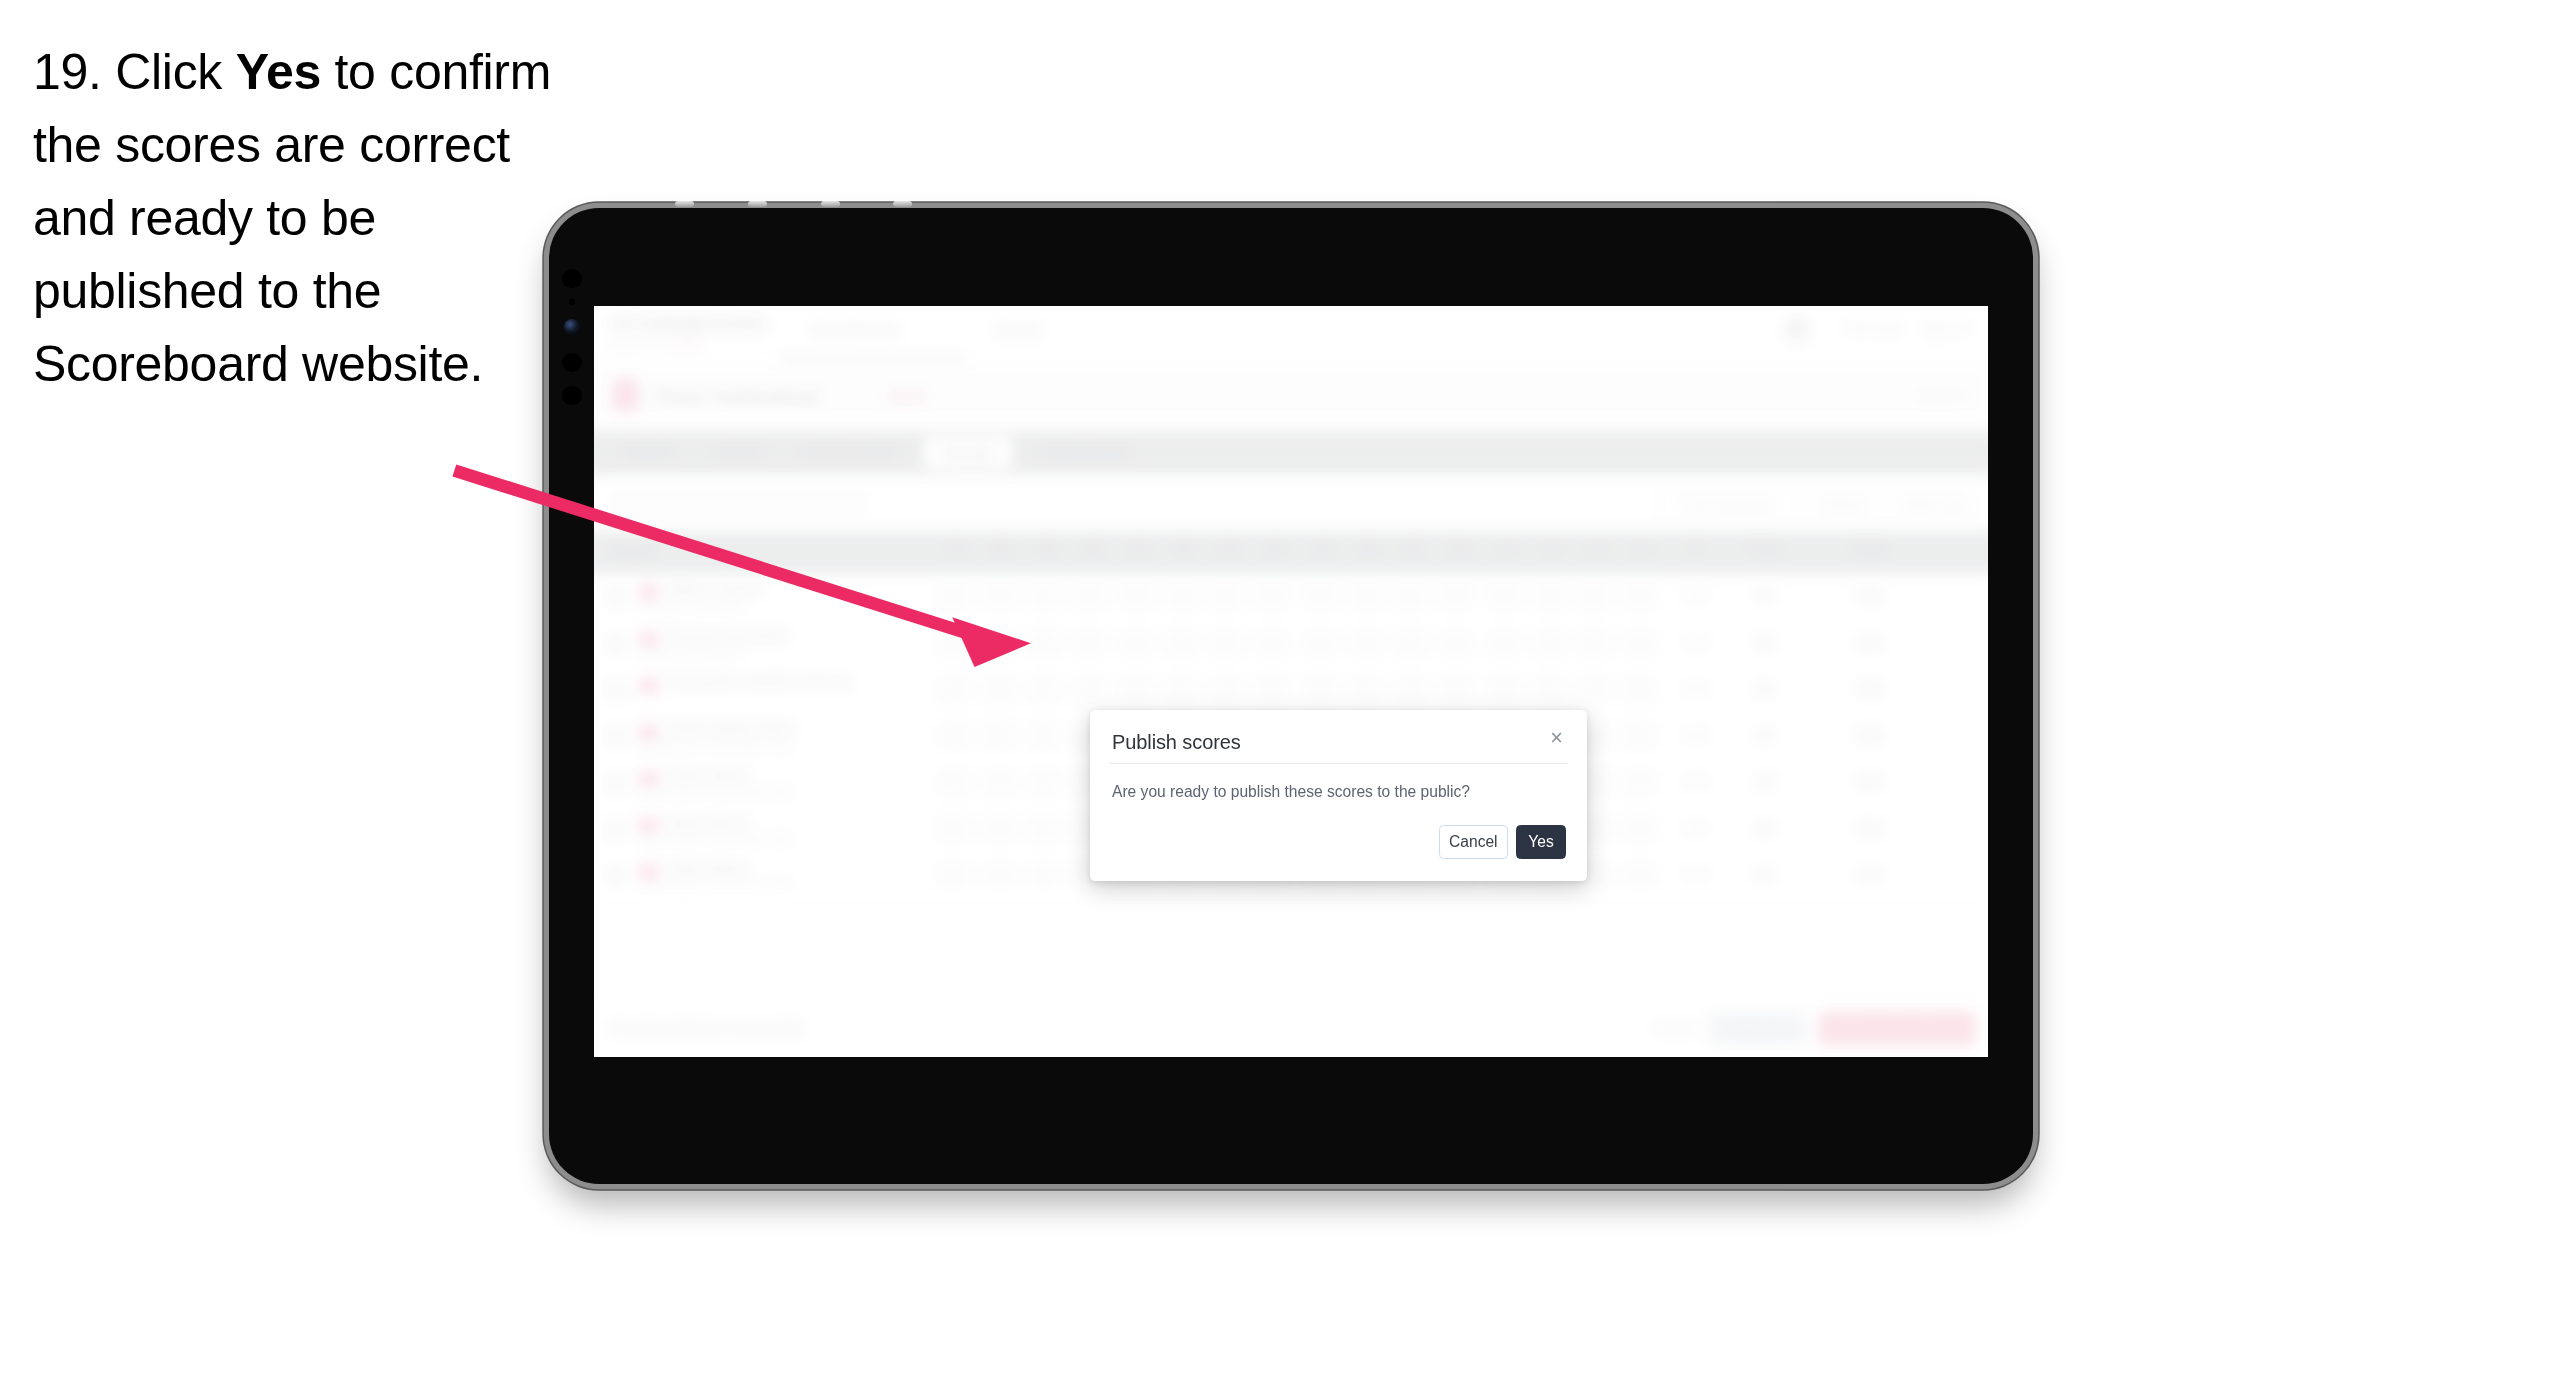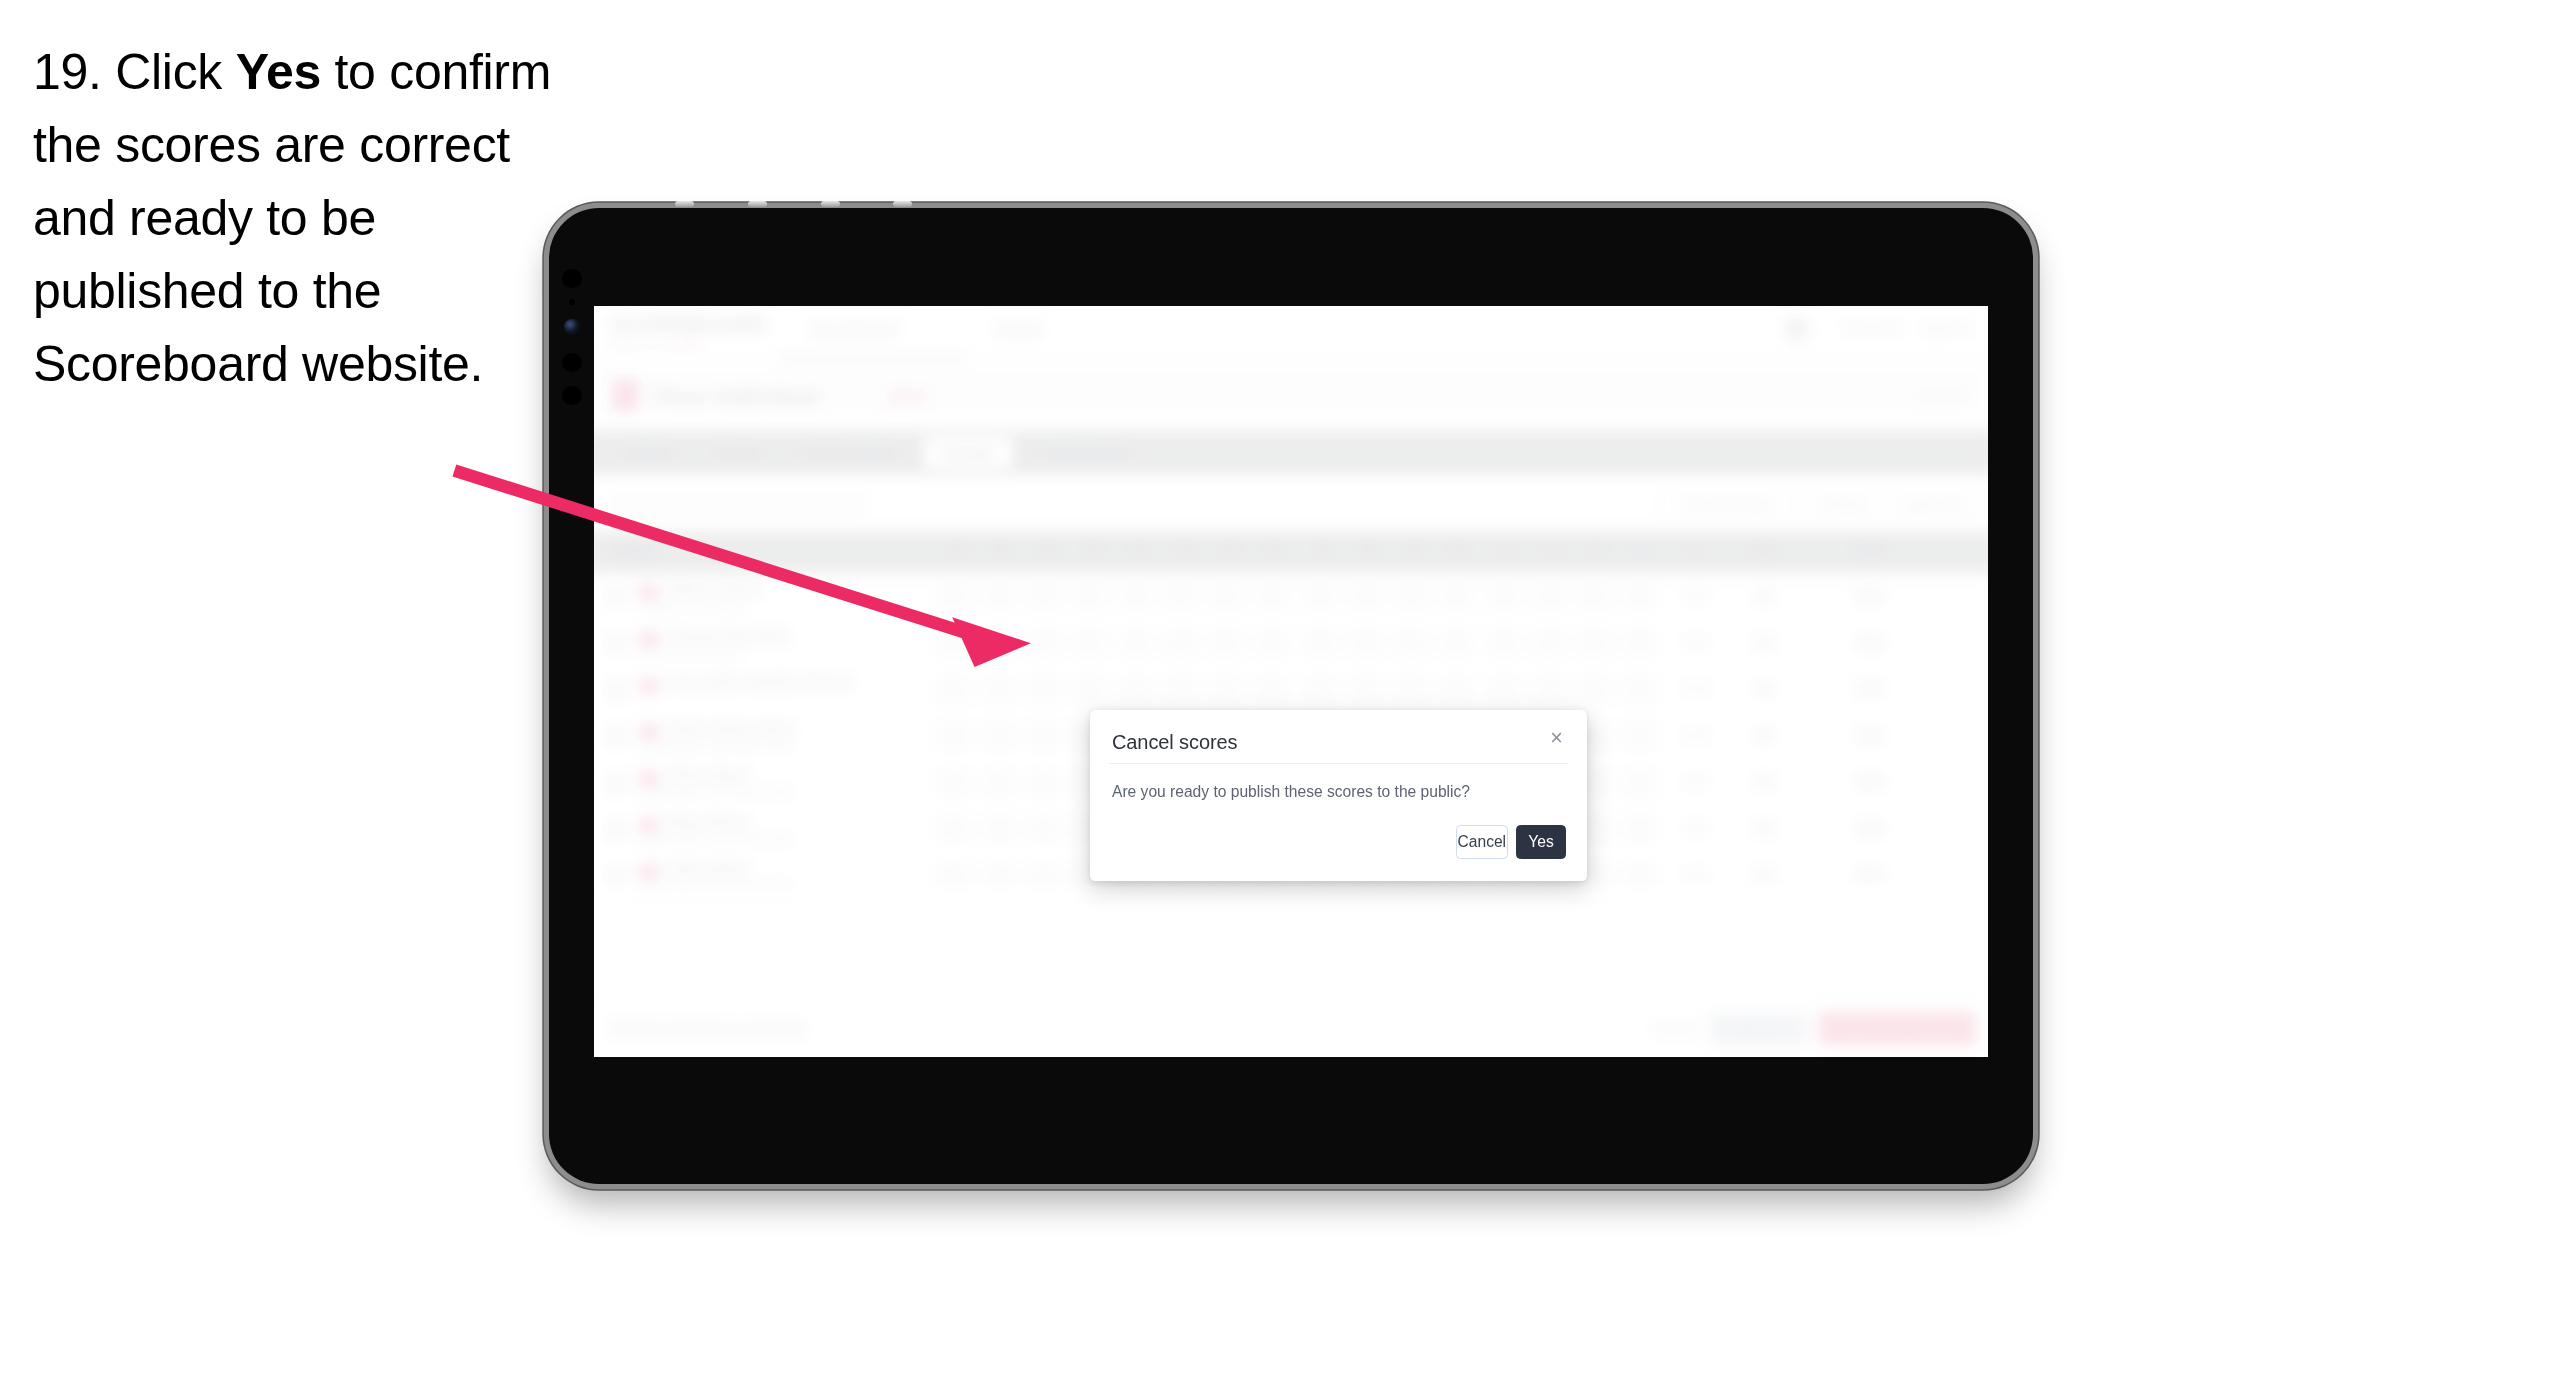--- a/index.html
+++ b/index.html
@@ -286,21 +286,21 @@
   #dlg-actions {
     position: absolute; right: 21px; bottom: 22px;
     display: flex; gap: 8.2px; align-items: center;
   }
   .dlg-btn {
     height: 34px; border-radius: 4.5px;
     display: flex; align-items: center; justify-content: center;
     font-size: 15.6px; cursor: pointer; box-sizing: border-box;
   }
   #btn-cancel {
-    width: 52px;
+    width: 69px;
     background: #ffffff;
     border: 0.7px solid #cfdcf0;
     color: #3a4049;
   }
   #btn-yes {
     width: 50px;
     background: #2c3443;
     border: 0.7px solid #2c3443;
     color: #ffffff;
   }
@@ -692,21 +692,21 @@
         <div class="foot-link" style="right:297px">Cancel</div>
         <div class="foot-btn secondary" style="right:187px; width:96px">Save All</div>
         <div class="foot-btn primary" style="right:21px;  width:154px">Publish to Scoreboard</div>
       </div>
 
     </div>
 
     <div id="scrim"></div>
 
     <div id="dialog">
-      <div id="dlg-title">Cancel scores</div>
+      <div id="dlg-title">Publish scores</div>
       <div id="dlg-close">×</div>
       <div id="dlg-divider"></div>
       <div id="dlg-body">Are you ready to publish these scores to the public?</div>
       <div id="dlg-actions">
         <div class="dlg-btn" id="btn-cancel">Cancel</div>
         <div class="dlg-btn" id="btn-yes">Yes</div>
       </div>
     </div>
 
   </div>

